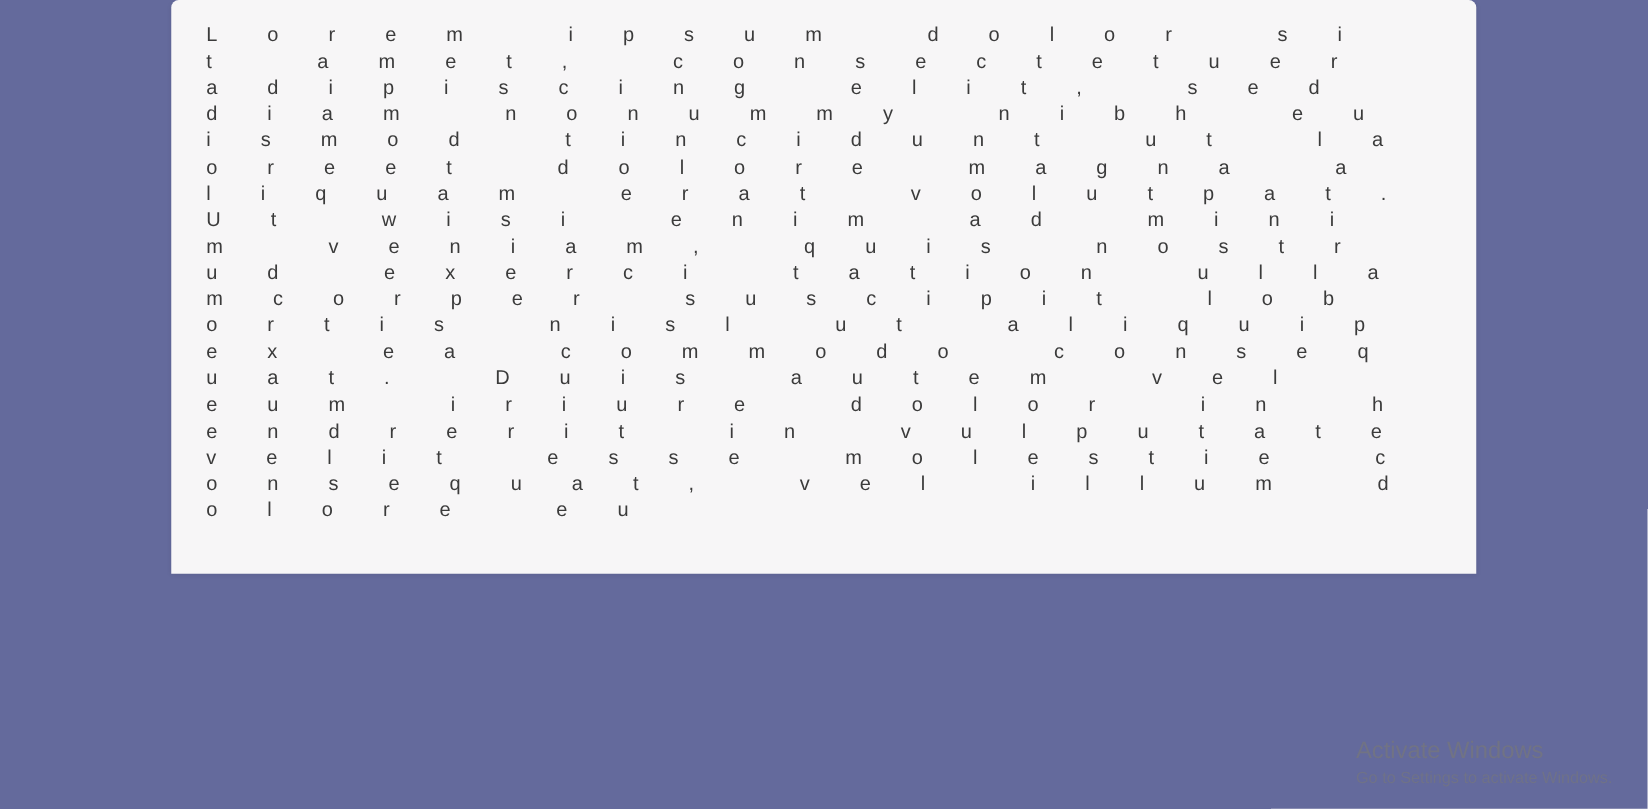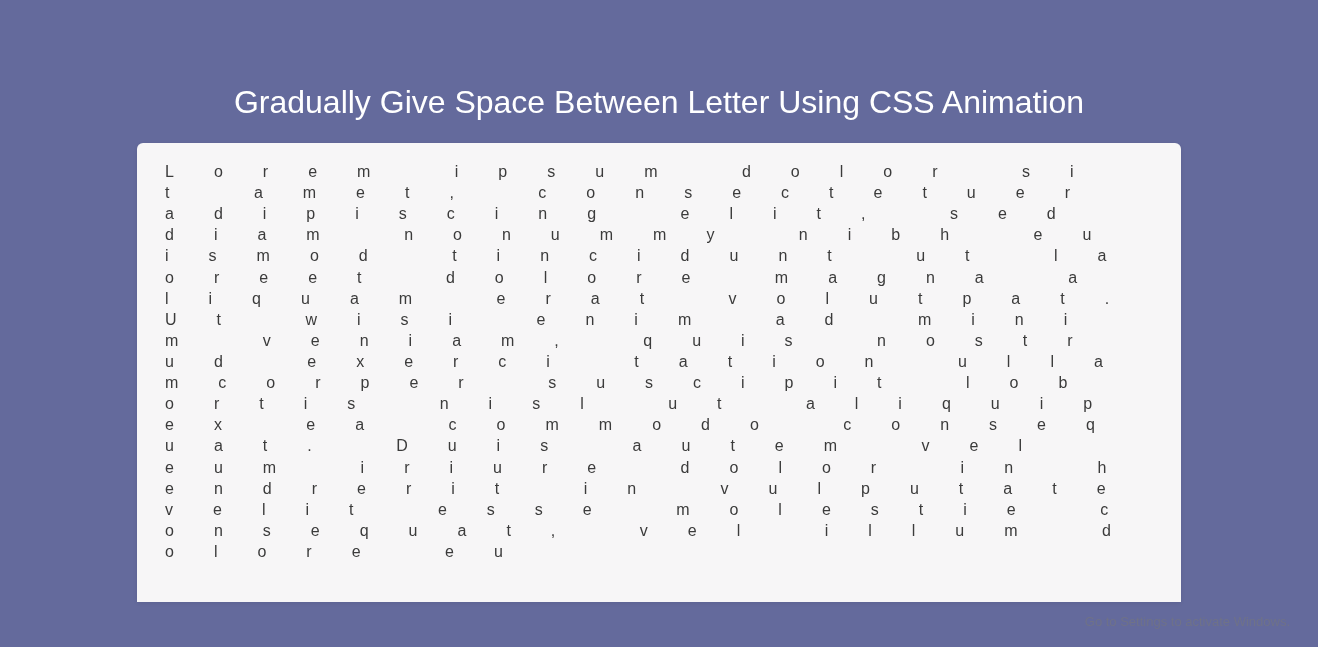--- a/index.html
+++ b/index.html
@@ -48,22 +48,22 @@
     font-family: "Segoe UI", Arial, sans-serif;
     pointer-events: none;
   }
   .watermark .l1 { font-size: 19px; color: rgba(120,120,120,0.65); }
   .watermark .l2 { font-size: 13px; color: rgba(120,120,120,0.55); margin-top: 2px; }
 </style>
 </head>
 <body>
 
 <div class="wrap">
-  <h1 class="title">Gradually Give Space Between Letter Using CSS Animation</h1>
 
   <div class="card">
     <p class="para">Lorem ipsum dolor sit amet, consectetuer adipiscing elit, sed diam nonummy nibh euismod tincidunt ut laoreet dolore magna aliquam erat volutpat. Ut wisi enim ad minim veniam, quis nostrud exerci tation ullamcorper suscipit lobortis nisl ut aliquip ex ea commodo consequat. Duis autem vel eum iriure dolor in hendrerit in vulputate velit esse molestie consequat, vel illum dolore eu</p>
   </div>
 </div>
 
 <div class="watermark">
+  <div class="l1">Activate Windows</div>
   <div class="l2">Go to Settings to activate Windows.</div>
 </div>
 
 </body></html>

